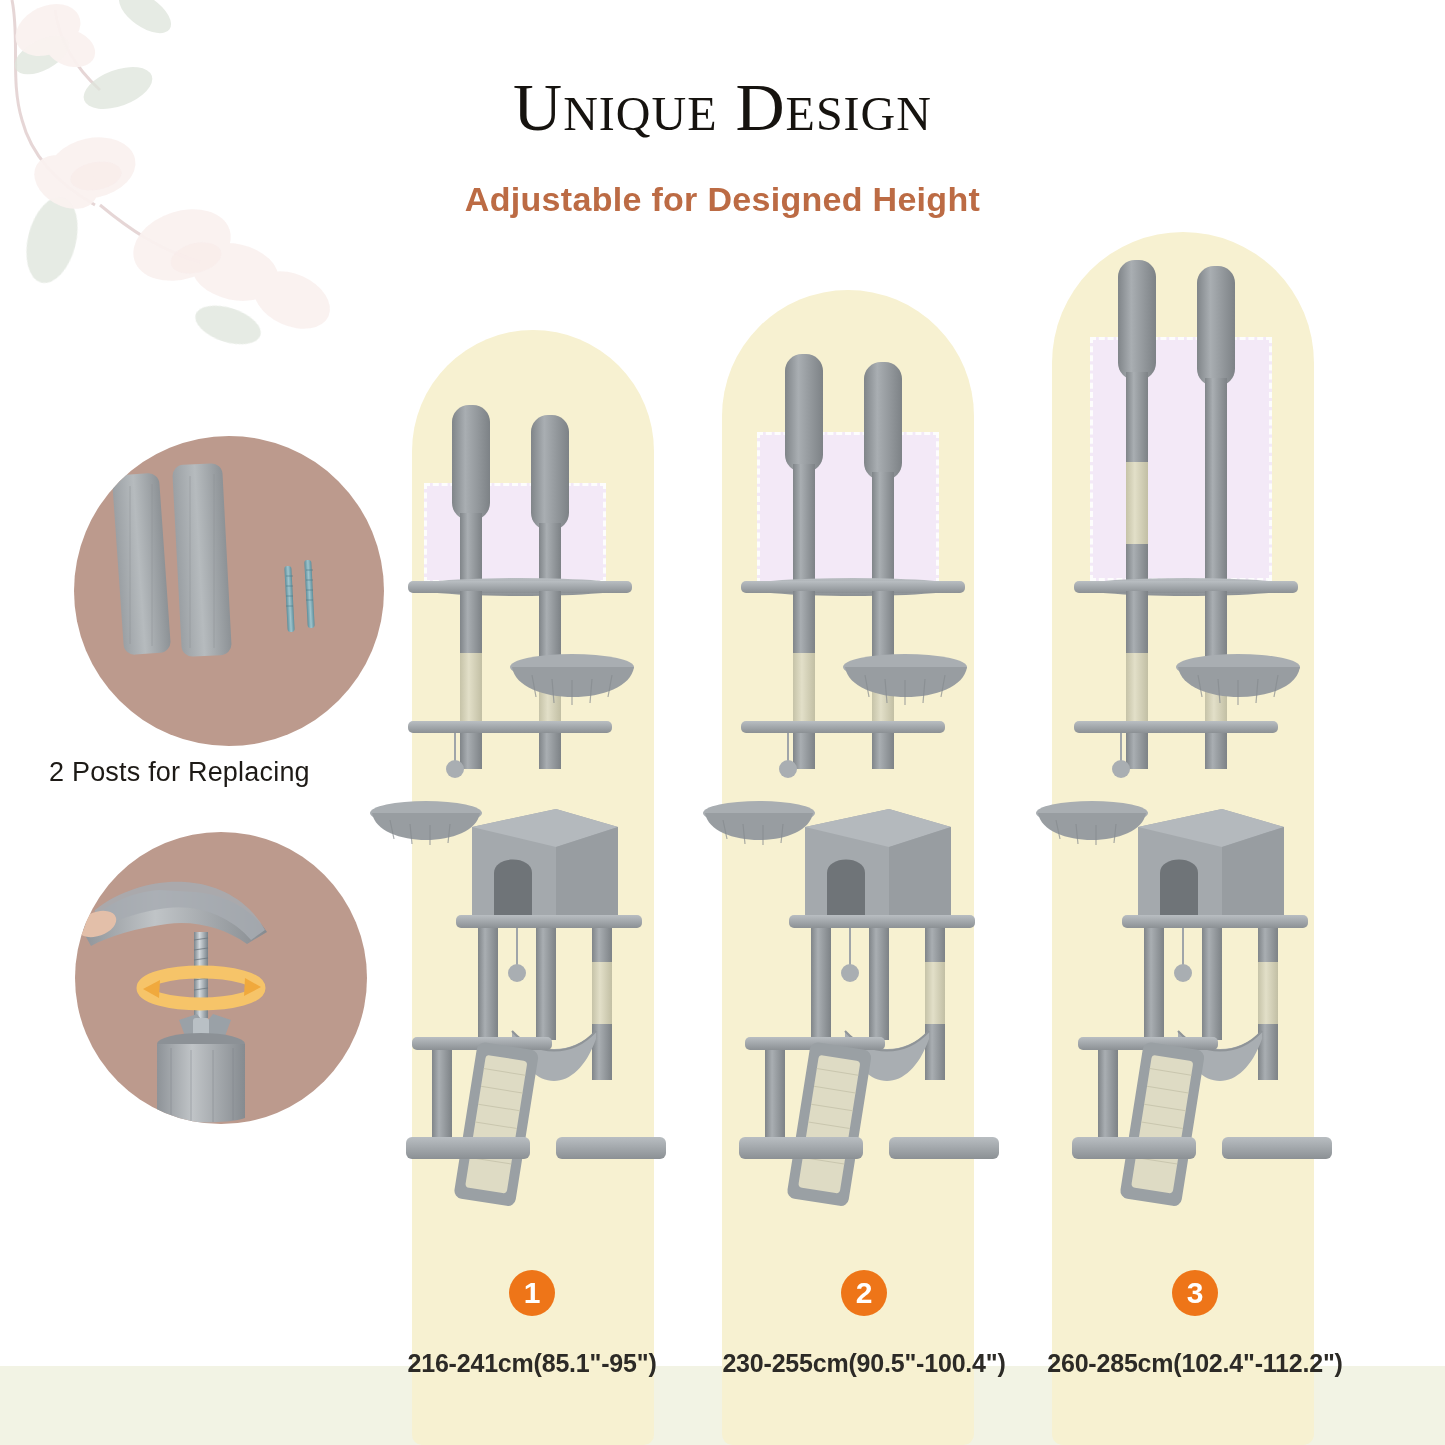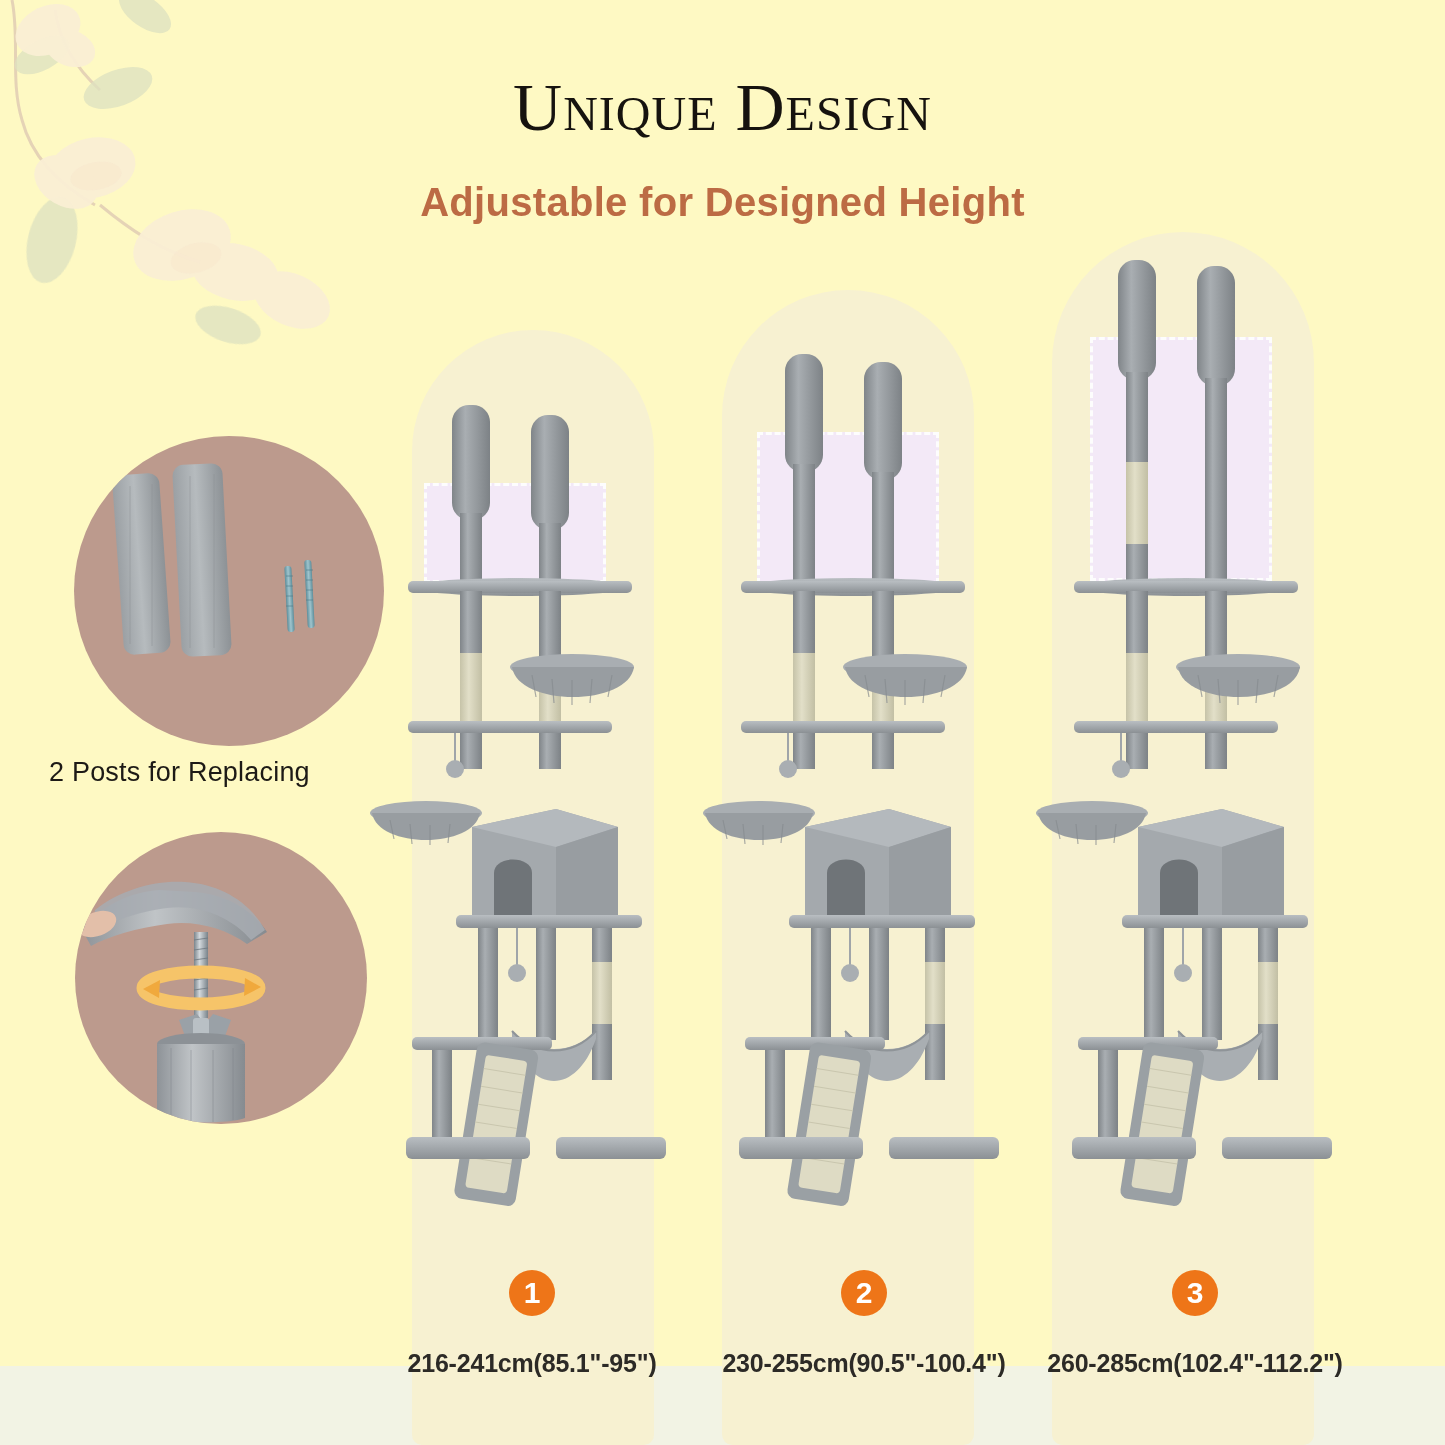--- a/index.html
+++ b/index.html
@@ -2,35 +2,35 @@
 <html><head>
 <meta charset="utf-8">
 <style>
   * { box-sizing: border-box; margin: 0; padding: 0; }
   html, body {
     width: 1445px; height: 1445px;
     background: #f2f3e4;
     font-family: "Liberation Sans", sans-serif;
     overflow: hidden;
   }
-  #stage { position: relative; width: 1445px; height: 1366px; background: #fef9c3; }
+  #stage { position: relative; width: 1445px; height: 1366px; background: #ffffff; }
 
   
   .floral { position: absolute; left: 0; top: 0; width: 350px; height: 350px; opacity: .55; }
 
   
   .title {
     position: absolute; left: 0; top: 68px; width: 1445px; text-align: center;
     font-family: "Liberation Serif", serif;
     font-size: 68px; letter-spacing: 1px; color: #16130f;
     font-variant: small-caps; font-weight: 400;
   }
   .subtitle {
     position: absolute; left: 0; top: 180px; width: 1445px; text-align: center;
-    font-size: 40px; font-weight: bold; color: #bc6b44; letter-spacing: .3px;
+    font-size: 34px; font-weight: bold; color: #bc6b44; letter-spacing: .3px;
   }
 
   
   .circle-inset {
     position: absolute; border-radius: 50%; background: #bc9a8d; overflow: hidden;
   }
   .inset-caption {
     position: absolute; width: 360px; text-align: left;
     font-size: 27px; color: #1d1a16; letter-spacing: .2px;
   }

